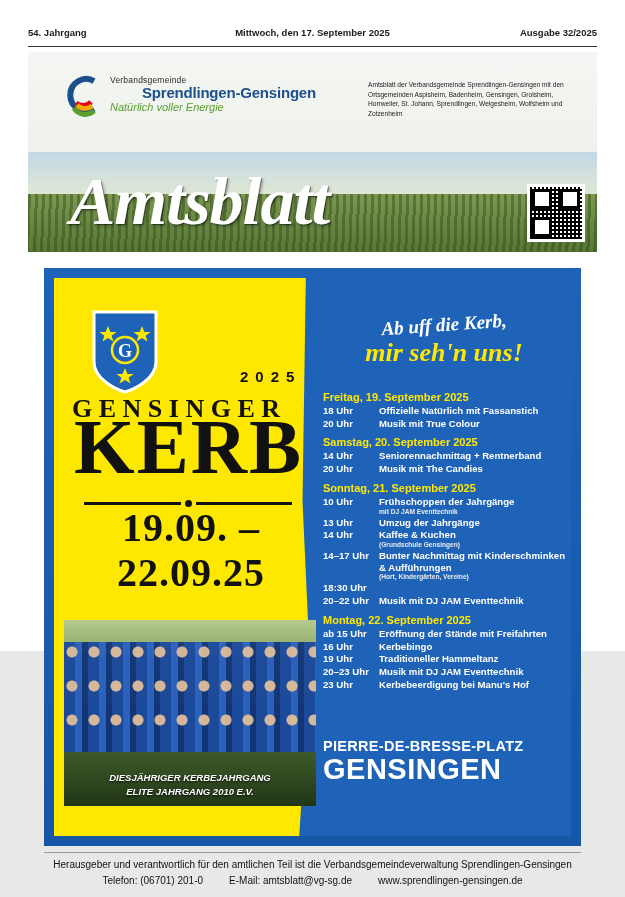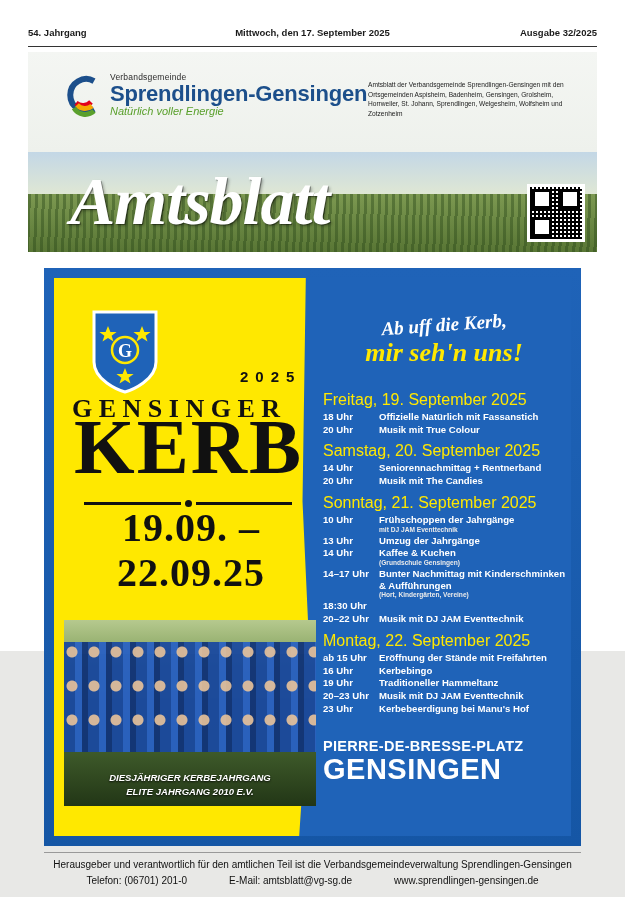--- a/index.html
+++ b/index.html
@@ -65,24 +65,25 @@
     height: 46px;
   }
   .logo-mark svg { display:block; }
   .logo-text { line-height: 1.05; }
   .logo-text .l1 {
     font-size: 8.5px;
     color: #2b2b2b;
     letter-spacing: .2px;
   }
   .logo-text .l2 {
-    font-size: 22px;
+    font-size: 15px;
     font-weight: bold;
     color: #1c4f8b;
     letter-spacing: -.2px;
+    margin-left: 32px;
   }
   .logo-text .l3 {
     font-size: 11px;
     font-style: italic;
     color: #5aa02c;
     margin-top: 1px;
   }
   .header-desc {
     position: absolute;
     right: 14px;
@@ -329,22 +330,22 @@
   }
 
   .schedule {
     position: absolute;
     right: 8px;
     top: 116px;
     width: 250px;
     color: #fff;
   }
   .day-head {
-    font-size: 16px;
-    font-weight: normal;
+    font-size: 11px;
+    font-weight: bold;
     color: #ffe800;
     margin: 7px 0 2px 0;
   }
   .ev {
     display: flex;
     font-size: 9.6px;
     font-weight: bold;
     line-height: 1.22;
     margin-bottom: 1px;
   }
@@ -382,21 +383,21 @@
     left: 44px;
     right: 44px;
     top: 852px;
     text-align: center;
     font-size: 10px;
     color: #111;
     line-height: 1.6;
     border-top: 1px solid #999;
     padding-top: 4px;
   }
-  .footer .row2 { display: flex; justify-content: center; gap: 42px; align-items: flex-end; }
+  .footer .row2 { display: flex; justify-content: center; gap: 26px; align-items: flex-end; }
 </style>
 </head>
 <body>
 
 <div class="page">
 
   <div class="topbar">
     <div class="left">54. Jahrgang</div>
     <div class="center">Mittwoch, den 17. September 2025</div>
     <div class="right">Ausgabe 32/2025</div>

